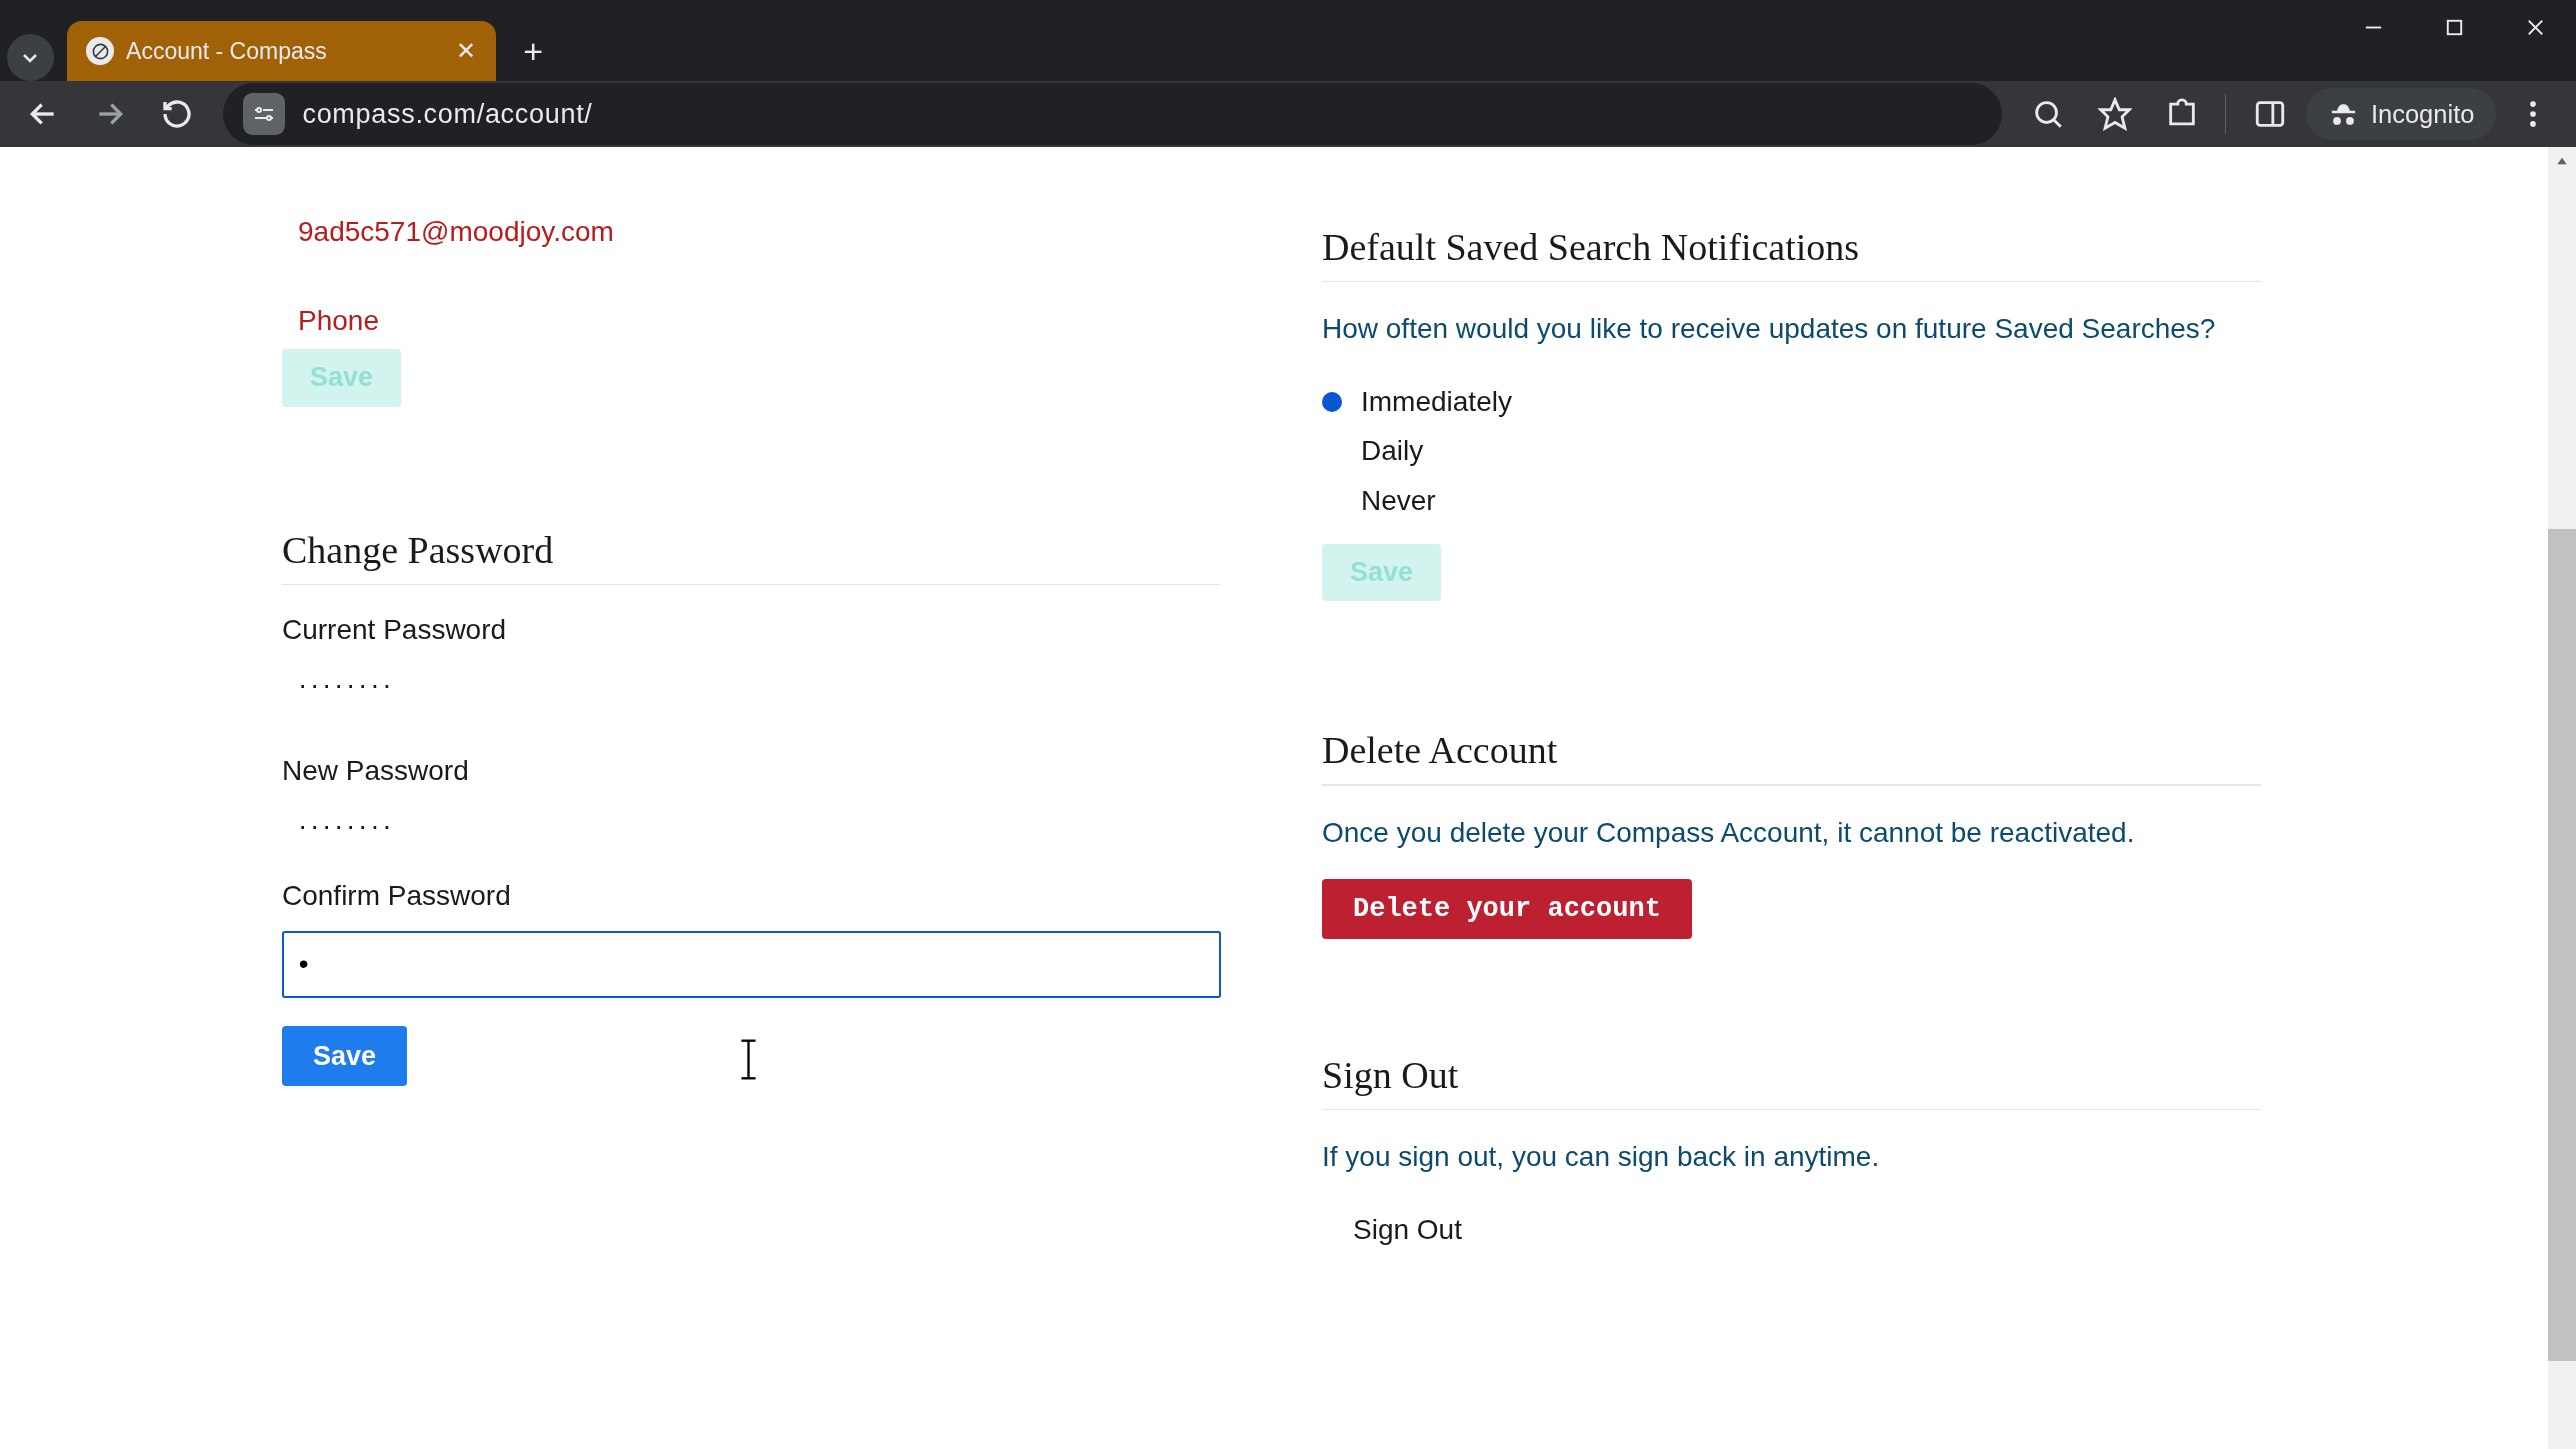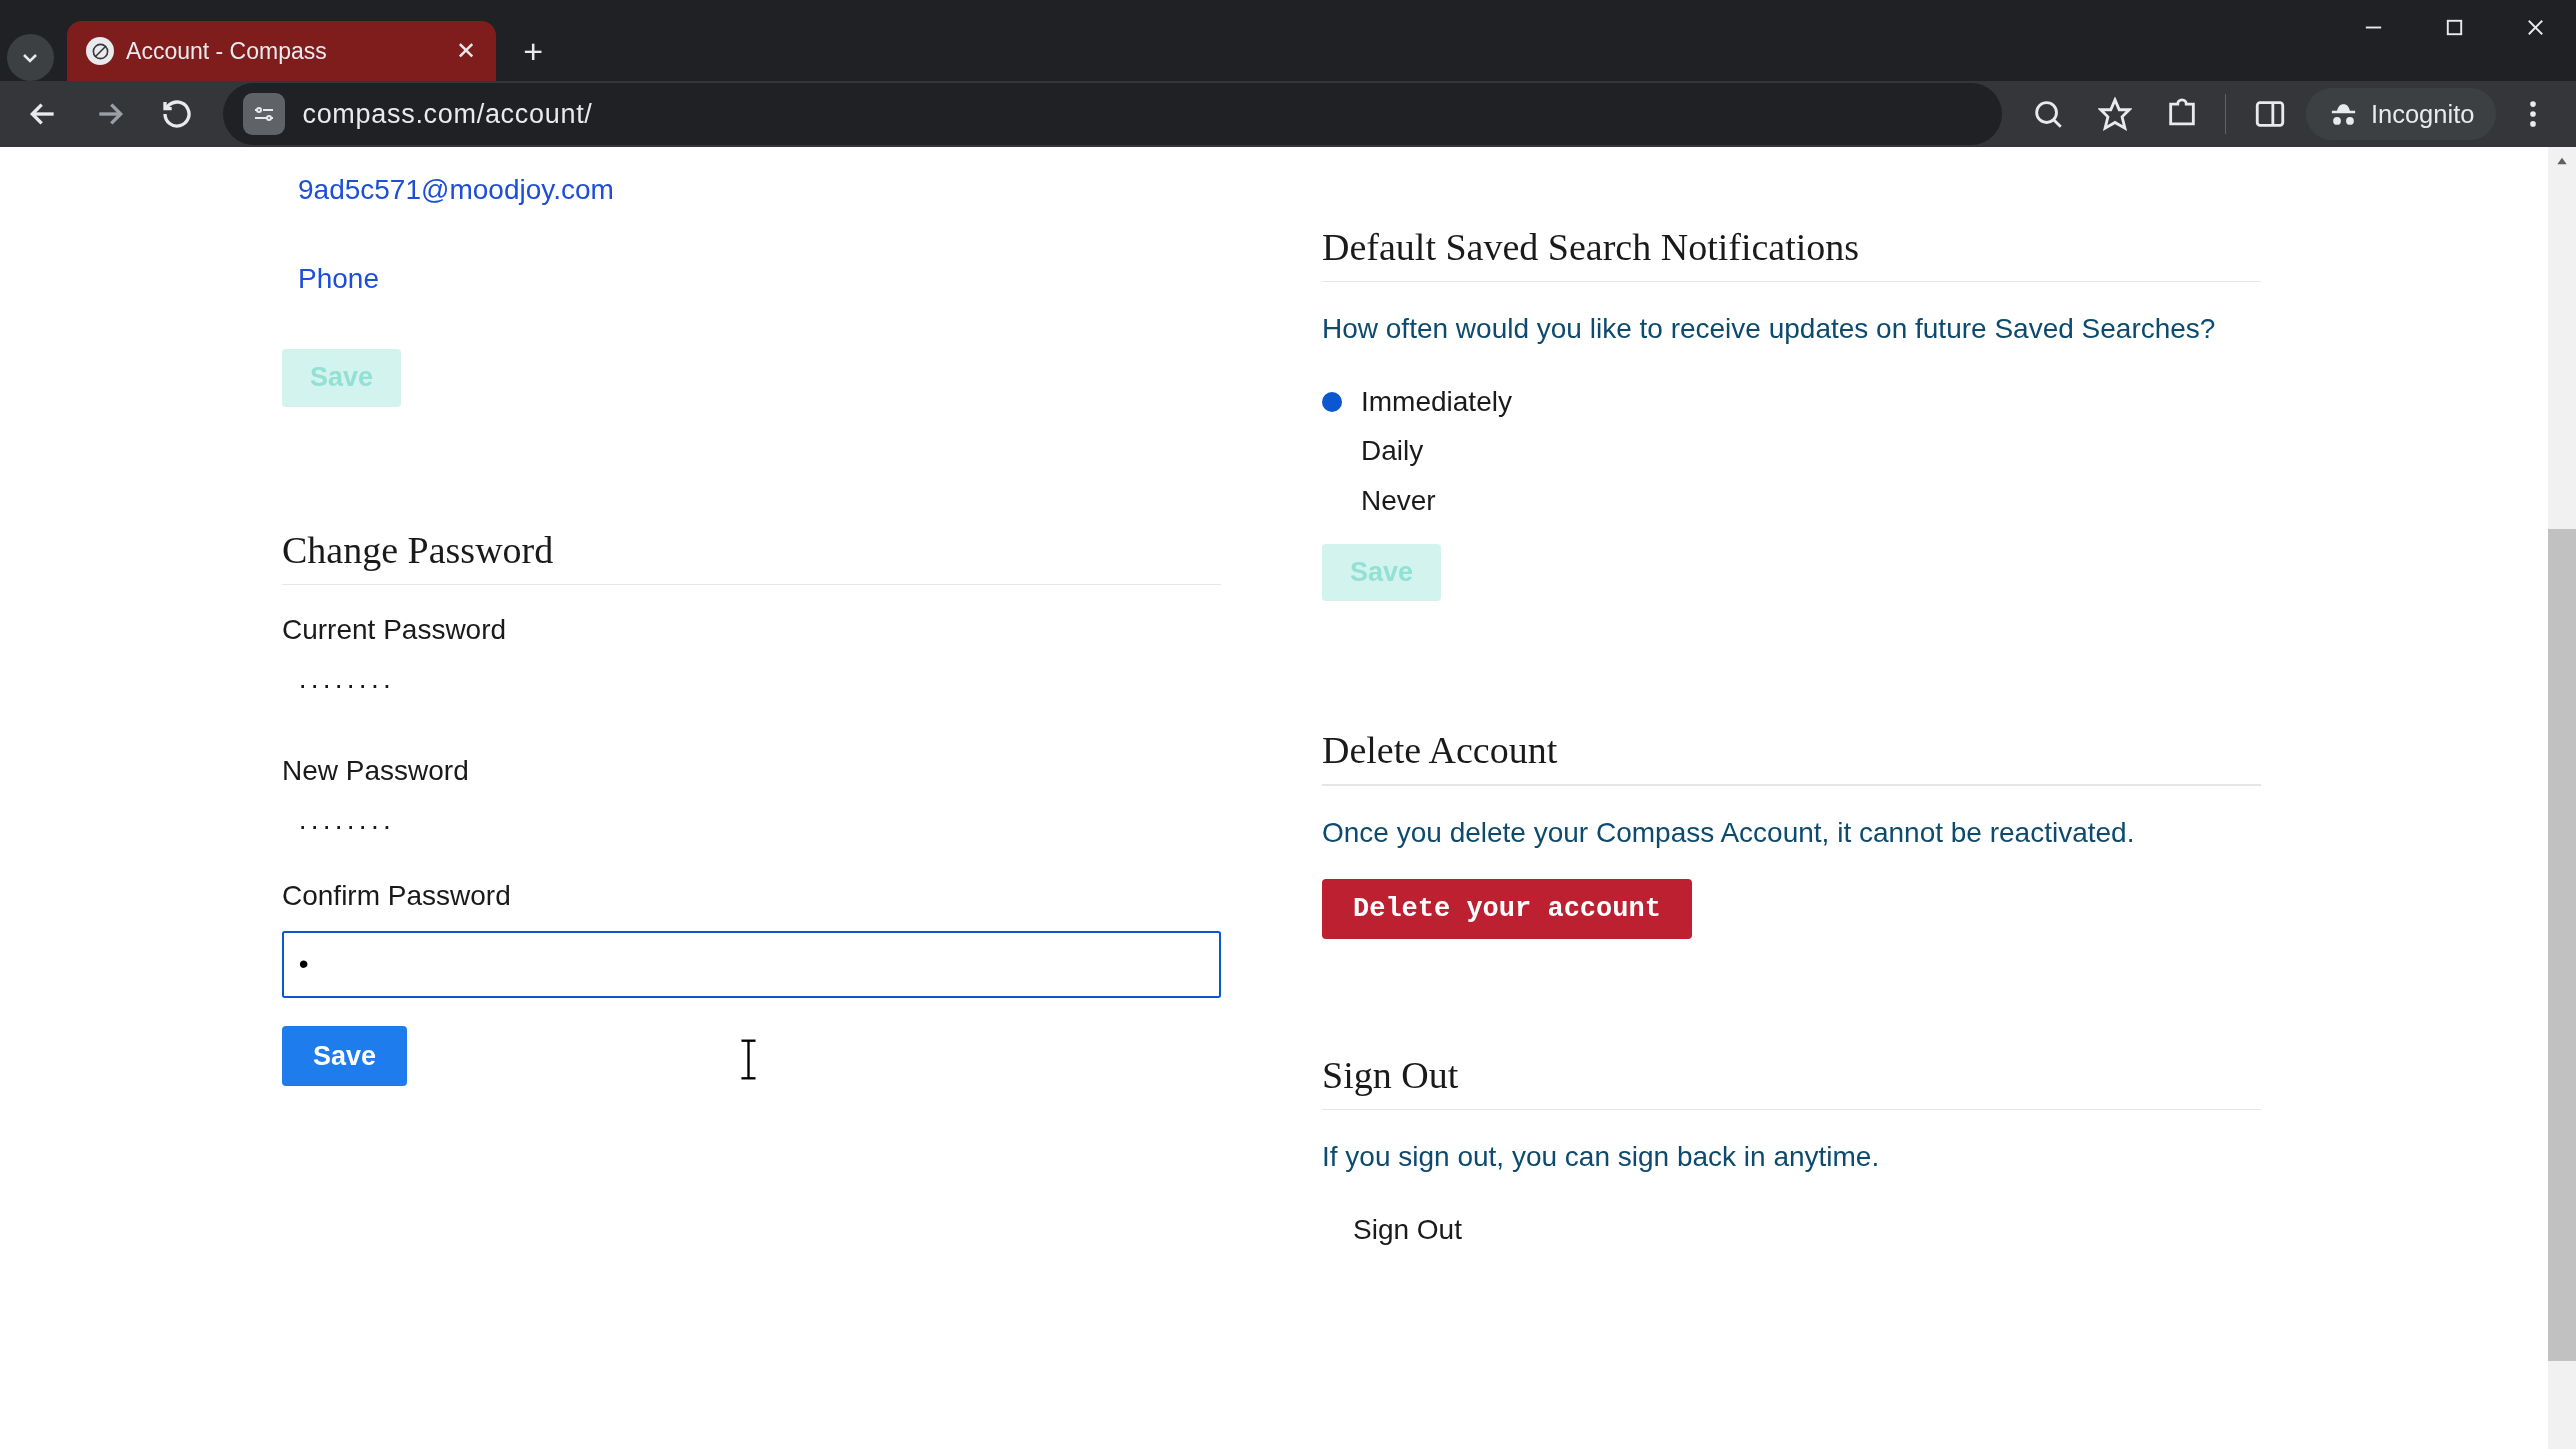--- a/index.html
+++ b/index.html
@@ -5,21 +5,21 @@
   * { box-sizing: border-box; margin: 0; padding: 0; }
   html, body { width: 2576px; height: 1449px; overflow: hidden; font-family: Arial, Helvetica, sans-serif; }
   body { background: #fff; }
 
   
   .browser { width: 100%; height: 100%; display: flex; flex-direction: column; background: #202124; }
 
   .titlebar { height: 81px; display: flex; align-items: flex-start; background: #202124; position: relative; }
   .tab-strip { display: flex; align-items: flex-end; height: 100%; padding-top: 13.4px; }
   .tab-drop { width: 47px; height: 47px; margin-left: 6.7px; margin-top: 17px; border-radius: 50%; background: #3c4043; display: flex; align-items: center; justify-content: center; color: #e8eaed; }
-  .tab { display: flex; align-items: center; gap: 12px; background: #7f1d1d; color: #e8eaed; height: 60px; padding: 0 20px 0 19px; margin-left: 13.4px; border-top-left-radius: 14.8px; border-top-right-radius: 14.8px; min-width: 429px; font-size: 23px; }
+  .tab { display: flex; align-items: center; gap: 12px; background: #a16207; color: #e8eaed; height: 60px; padding: 0 20px 0 19px; margin-left: 13.4px; border-top-left-radius: 14.8px; border-top-right-radius: 14.8px; min-width: 429px; font-size: 23px; }
   .tab .favicon { width: 28px; height: 28px; border-radius: 50%; background: #e8eaed; display: flex; align-items: center; justify-content: center; color: #35363a; }
   .tab .favicon svg { width: 19px; height: 19px; }
   .tab-close { color: #e8eaed; font-size: 24px; margin-left: auto; }
   .new-tab { width: 40px; height: 40px; display: flex; align-items: center; justify-content: center; color: #e8eaed; font-size: 34px; margin-left: 17px; margin-bottom: 10px; }
 
   .win-controls { position: absolute; right: 0; top: 0; display: flex; }
   .win-btn { width: 81px; height: 54px; display: flex; align-items: center; justify-content: center; color: #e8eaed; }
   .win-btn svg { width: 23px; height: 23px; }
 
   .toolbar { height: 66px; background: #35363a; display: flex; align-items: center; padding: 0 13.4px; gap: 6.7px; }
@@ -42,21 +42,21 @@
   .scroll-thumb-v { position: absolute; right: 0; width: 28px; background: #c1c1c1; top: 382px; height: 832px; }
   .scroll-arrow { position: absolute; right: 0; width: 28px; height: 28px; background: #f1f1f1; display:flex; align-items:center; justify-content:center; color:#606060; }
   .scroll-arrow.top { top:0; }
   .scroll-arrow svg { width: 16px; height: 16px; }
 
   .content { position: relative; width: 100%; height: 100%; color: #000; }
   .col-left { position: absolute; left: 282px; top: 0; width: 939px; }
   .col-right { position: absolute; left: 1322px; top: 4px; width: 939px; }
 
   
-  .ghost-input { height: 74px; display: flex; align-items: flex-start; padding: 0 16px; color: #1d4ed8; font-size: 28px; border-radius: 4px; }
+  .ghost-input { height: 74px; display: flex; align-items: flex-end; padding: 0 16px; color: #b91c1c; font-size: 28px; border-radius: 4px; }
   .ghost-button { display: inline-flex; align-items: center; justify-content: center; background: #d3f3ee; color: #93e0d4; font-weight: 700; font-size: 27px; border-radius: 4px; padding: 13.4px 28px; margin-top: 12px; }
   .section-title { font-family: Georgia, 'Times New Roman', serif; font-size: 38px; color: #1a1a1a; font-weight: 400; }
   .rule { height: 1.3px; background: #e6e6e6; margin-top: 12px; }
   .field-label { font-size: 28px; color: #1a1a1a; margin-top: 29.5px; }
   .pw-static { font-size: 28px; color: #1a1a1a; padding: 23px 16px 6.7px; letter-spacing: 2.7px; }
   .text-input { width: 100%; height: 67px; border: 2px solid #0b57d0; border-radius: 2.7px; margin-top: 19px; font-size: 28px; padding: 0 14.8px; letter-spacing: 2.7px; outline: none; }
   .btn-primary { display: inline-flex; align-items: center; justify-content: center; background: #1f7ced; color: #fff; font-weight: 700; font-size: 27px; border-radius: 4px; padding: 14.8px 31px; margin-top: 28px; }
   .btn-danger { display: inline-flex; align-items: center; justify-content: center; background: #bd2031; color: #fff; font-weight: 700; font-size: 27px; border-radius: 4px; padding: 14.8px 31px; margin-top: 27px; font-family: Liberation Mono, monospace; }
   .btn-plain { display: inline-flex; align-items: center; justify-content: center; background: #fff; color: #1a1a1a; font-size: 28px; padding: 14.8px 31px; margin-top: 23px; }
   .body-text { font-size: 28px; color: #0c4a6e; margin-top: 27px; line-height: 1.4; }

